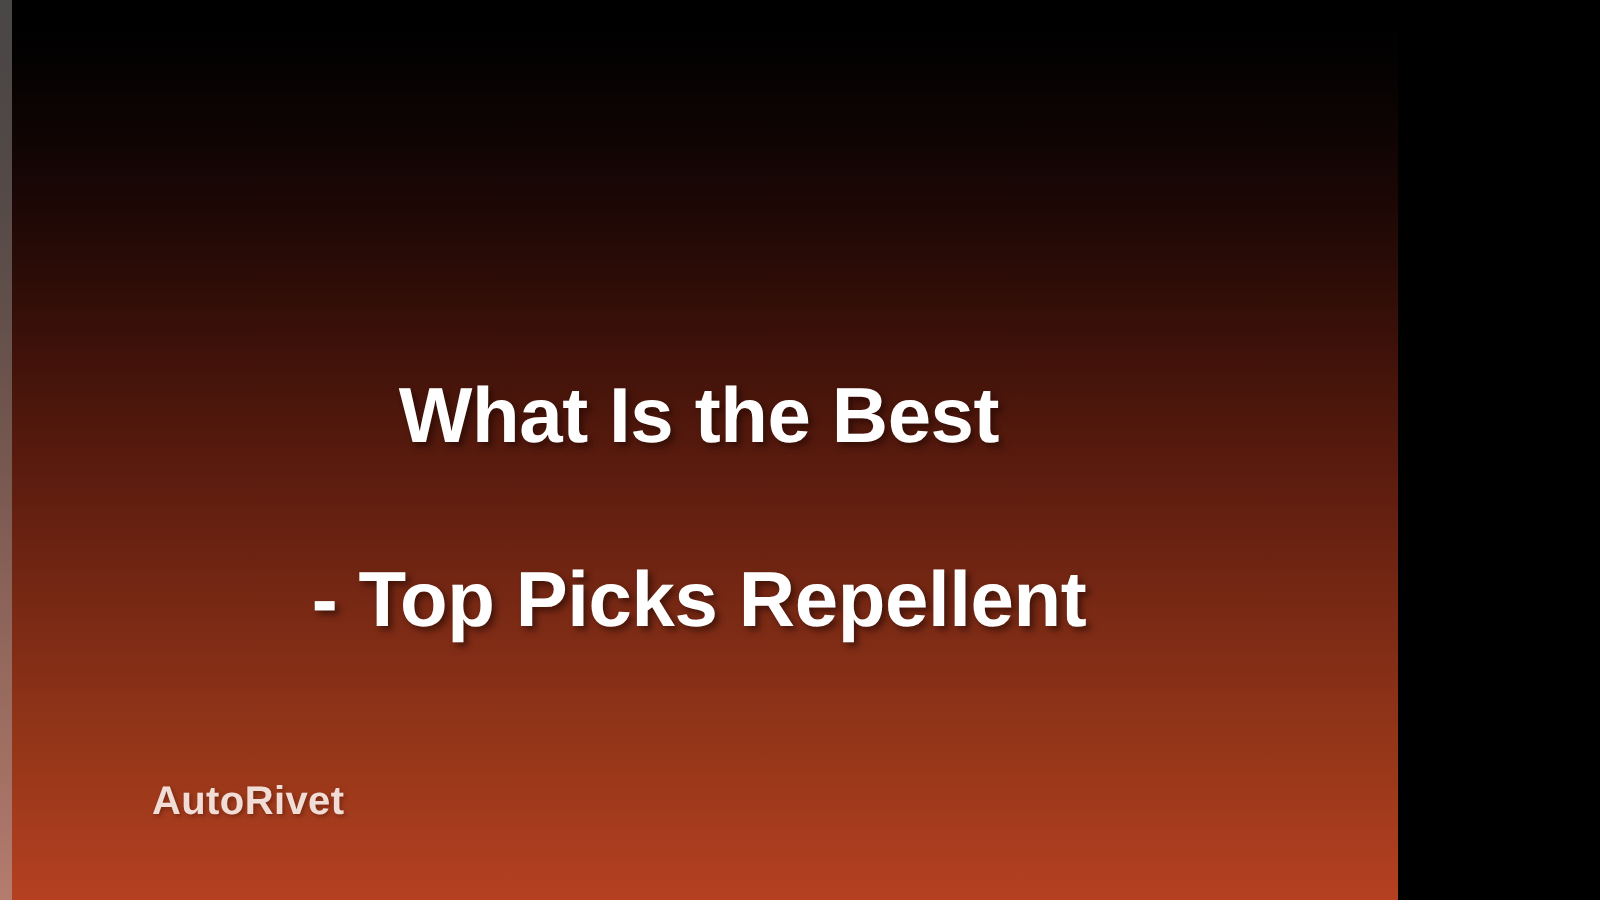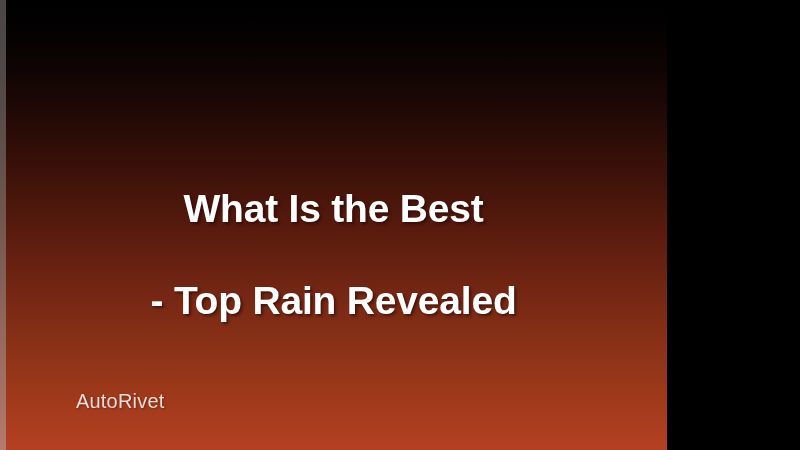--- a/index.html
+++ b/index.html
@@ -7,20 +7,21 @@
     padding: 0;
     background: #000;
   }
   #canvas {
     position: relative;
     width: 667px;
     height: 450px;
     overflow: hidden;
     font-family: "Liberation Sans", sans-serif;
     background: #000000;
+    padding-left: 32px;
   }
 
   
   #bg-gradient {
     position: absolute;
     inset: 0;
     background: linear-gradient(to bottom,
         #000000 0%,
         #030101 6%,
         #0d0403 14%,
@@ -79,34 +80,34 @@
     display: block;
   }
 
   
   #brand {
     position: absolute;
     left: 76px;
     top: 390px;
     color: #f2ddd6;
     font-size: 20px;
-    font-weight: 400;
+    font-weight: 700;
     letter-spacing: 0.2px;
     text-shadow: 1px 1px 2px rgba(40, 10, 4, 0.35);
   }
 </style>
 </head>
 <body>
 
 <div id="canvas">
 
   <div id="bg-gradient"></div>
 
   <div id="left-edge-strip"></div>
 
   <div id="headline">
     <span class="headline-line">What Is the Best</span>
-    <span class="headline-line">- Top Rain Revealed</span>
+    <span class="headline-line">- Top Picks Repellent</span>
   </div>
 
   <div id="brand">AutoRivet</div>
 
 </div>
 
 </body></html>

